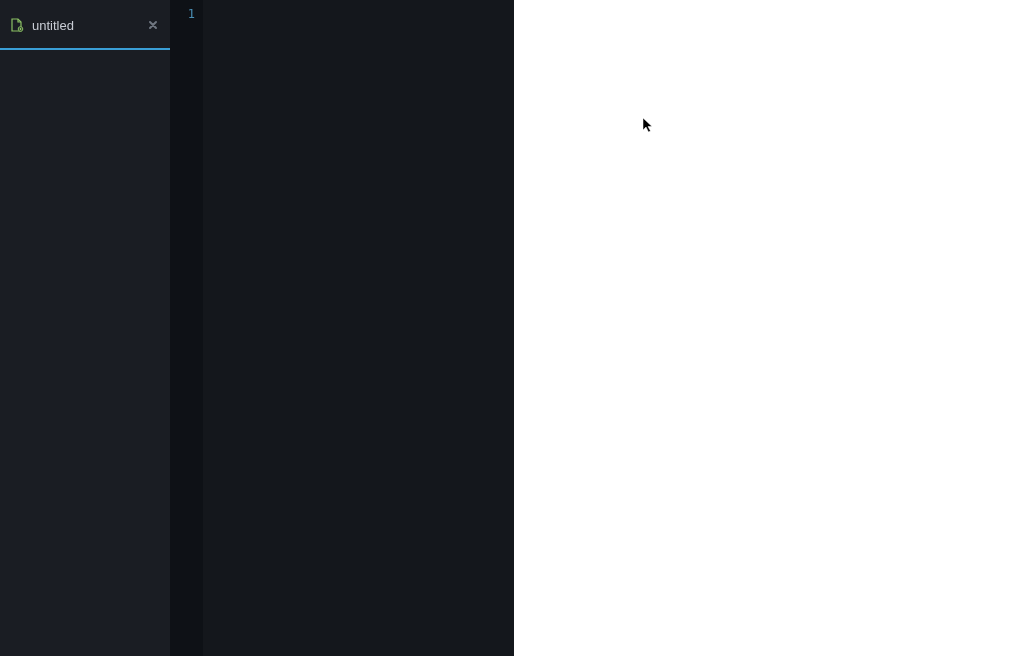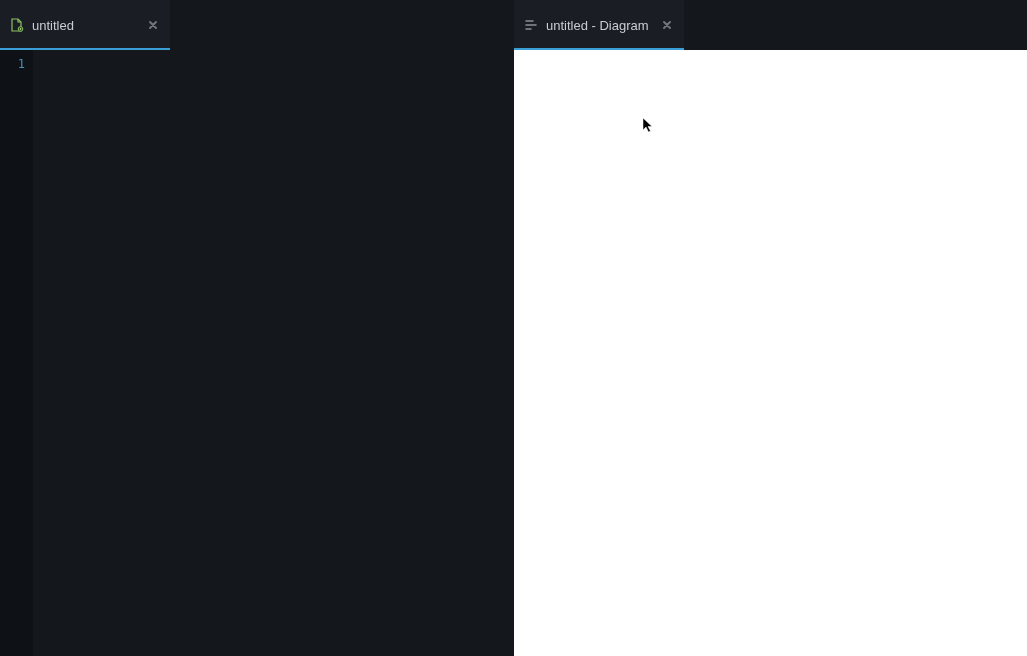--- a/index.html
+++ b/index.html
@@ -12,21 +12,21 @@
       height: 656px;
       background: #1a1d23;
       font-family: -apple-system, BlinkMacSystemFont, "Segoe UI", sans-serif;
       font-size: 13px;
       color: #abb2bf;
       overflow: hidden;
       display: flex;
     }
     .pane {
       display: flex;
-      flex-direction: column;
+      flex-direction: row;
       height: 100%;
     }
     .pane-left {
       width: 514px;
     }
     .pane-right {
       flex: 1;
     }
     .tab-bar {
       height: 50px;
@@ -142,35 +142,20 @@
   </div>
   <div class="editor-body">
     <div class="gutter">
       <div>1</div>
     </div>
     <div class="editor-area"></div>
   </div>
 </div>
 
 <div class="pane pane-right">
-  <div class="tab-bar">
-    <div class="tab active">
-      <span class="tab-icon">
-        <svg width="14" height="14" viewBox="0 0 14 14">
-          <path d="M2 3 L9 3 M2 7 L12 7 M2 11 L7 11" stroke="#8a9098" stroke-width="1.5" stroke-linecap="round"></path>
-        </svg>
-      </span>
-      <span class="tab-label">untitled - Diagram</span>
-      <span class="tab-close">
-        <svg width="10" height="10" viewBox="0 0 10 10">
-          <path d="M2 2 L8 8 M8 2 L2 8" stroke="currentColor" stroke-width="2" stroke-linecap="round"></path>
-        </svg>
-      </span>
-    </div>
-  </div>
   <div class="diagram-body"></div>
 </div>
 
 <div class="cursor" style="left: 643px; top: 118px;">
   <svg width="12" height="16" viewBox="0 0 12 16">
     <path d="M0 0 L0 12 L3 9 L5.5 14 L7.5 13 L5 8.5 L9 8.5 Z" fill="#000000" stroke="#ffffff" stroke-width="0.5"></path>
   </svg>
 </div>
 
 </body></html>

